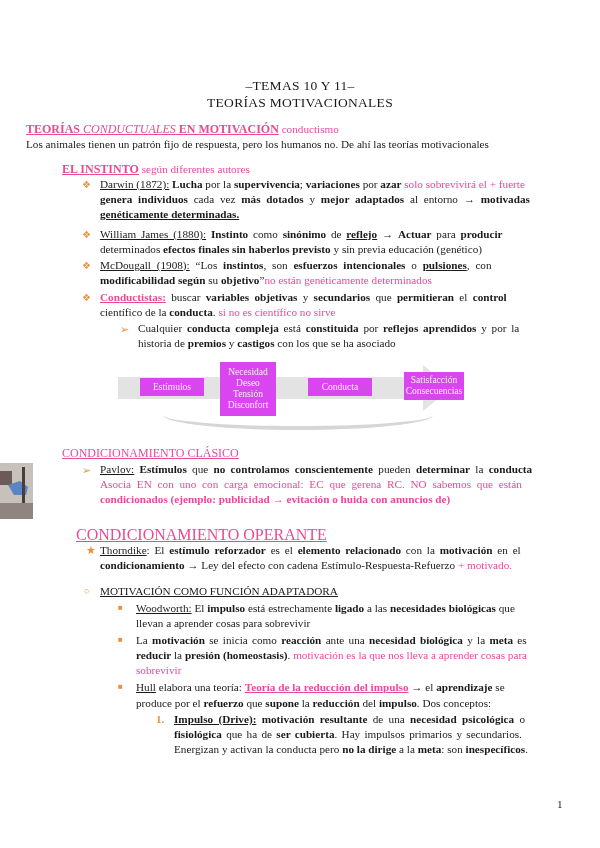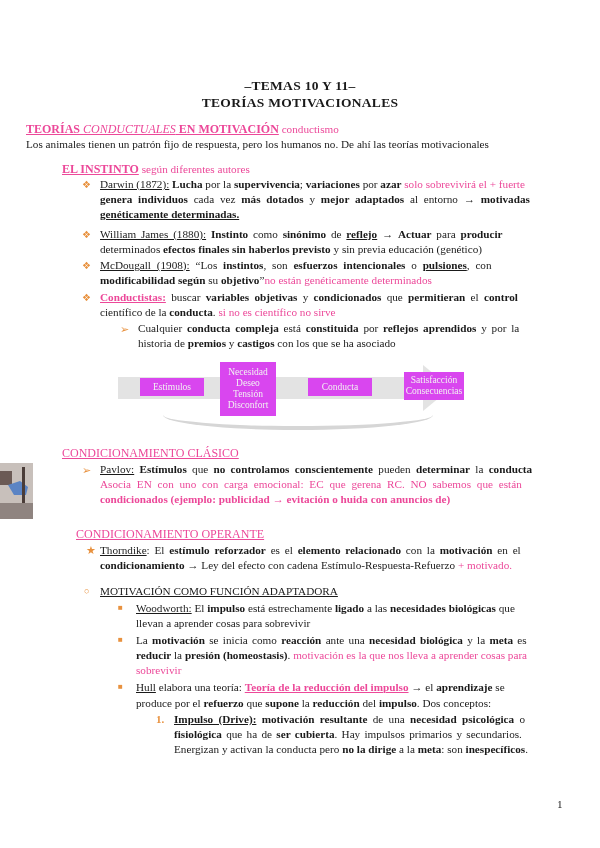--- a/index.html
+++ b/index.html
@@ -2,21 +2,21 @@
 <html><head>
 <meta charset="utf-8">
 <style>
   html, body { margin: 0; padding: 0; background: #ffffff; }
   body { width: 600px; height: 848px; position: relative; overflow: hidden;
          font-family: "Liberation Serif", "DejaVu Serif", serif; color: #1a1a1a; font-size: 11.2px; }
   .page { position: absolute; left: 0; top: 0; width: 600px; height: 848px; }
   .or { color: #ec4899; }
   .u { text-decoration: underline; }
   b { font-weight: bold; }
-  .title { position: absolute; left: 0; width: 600px; text-align: center; font-weight: bold; font-size: 13.5px; letter-spacing: 0.3px; }
+  .title { position: absolute; left: 0; width: 600px; text-align: center; font-weight: normal; font-size: 13.5px; letter-spacing: 0.3px; }
   .line { position: absolute; white-space: nowrap; line-height: 15px; }
   .bullet { position: absolute; color: #e8913e; font-size: 10px; }
   .h { font-weight: bold; font-size: 12px; }
   .diagram { position: absolute; left: 118px; top: 360px; width: 340px; height: 62px; }
   .arrow-band { position: absolute; left: 0; top: 17px; width: 310px; height: 22px; background: #e3e3e3; }
   .arrow-head { position: absolute; left: 305px; top: 5px; width: 0; height: 0;
                 border-top: 23px solid transparent; border-bottom: 23px solid transparent; border-left: 28px solid #e3e3e3; }
   .box { position: absolute; background: #d946ef; color: #f2f2f2; font-size: 9.5px; text-align: center;
          display: flex; align-items: center; justify-content: center; line-height: 11px; }
   .curve { position: absolute; left: 45px; top: 40px; width: 270px; height: 26px;
@@ -62,21 +62,21 @@
   <span class="bullet" style="left:82px; top:260px;">❖</span>
   <div class="line" style="left:100px; top:258px; word-spacing:3px;">
     <span class="u">McDougall (1908):</span><span> “Los </span><b>instintos</b><span>, son </span><b>esfuerzos intencionales</b><span> o </span><b class="u">pulsiones</b><span>, con</span>
   </div>
   <div class="line" style="left:100px; top:273px;">
     <b>modificabilidad según</b><span> su </span><b>objetivo</b><span>”</span><span class="or">no están genéticamente determinados</span>
   </div>
 
   <span class="bullet" style="left:82px; top:292px;">❖</span>
   <div class="line" style="left:100px; top:290px; word-spacing:2.5px;">
-    <b class="or u">Conductistas:</b><span> buscar </span><b>variables objetivas</b><span> y </span><b>condicionados</b><span> que </span><b>permitieran</b><span> el </span><b>control</b>
+    <b class="or u">Conductistas:</b><span> buscar </span><b>variables objetivas</b><span> y </span><b>secundarios</b><span> que </span><b>permitieran</b><span> el </span><b>control</b>
   </div>
   <div class="line" style="left:100px; top:305px;">
     <span>científico de la </span><b>conducta</b><span>.</span><span class="or"> si no es científico no sirve</span>
   </div>
   <span class="bullet" style="left:120px; top:323px; font-size:11px;">➢</span>
   <div class="line" style="left:138px; top:321px; word-spacing:2px;">
     <span>Cualquier </span><b>conducta compleja</b><span> está </span><b>constituida</b><span> por </span><b>reflejos aprendidos</b><span> y por la</span>
   </div>
   <div class="line" style="left:138px; top:336px;">
     <span>historia de </span><b>premios</b><span> y </span><b>castigos</b><span> con los que se ha asociado</span>
@@ -109,21 +109,21 @@
     </svg>
   </div>
   <span class="bullet" style="left:82px; top:464px; font-size:11px;">➢</span>
   <div class="line" style="left:100px; top:462px; word-spacing:2.5px;">
     <span class="u">Pavlov:</span><span> </span><b>Estímulos</b><span> que </span><b>no controlamos conscientemente</b><span> pueden </span><b>determinar</b><span> la </span><b>conducta</b>
   </div>
   <div class="line or" style="left:100px; top:477px; word-spacing:3px;">Asocia EN con uno con carga emocional: EC que gerena RC. NO sabemos que están</div>
   <div class="line or" style="left:100px; top:492px;font-weight:bold;">condicionados (ejemplo: publicidad → evitación o huida con anuncios de)</div>
 
   <div class="line" style="left:76px; top:527px;">
-    <span class="or u" style="font-size:12px;">CONDICIONAMIENTO OPERANTE</span>
+    <span class="or u" style="font-size:16px;">CONDICIONAMIENTO OPERANTE</span>
   </div>
   <span class="bullet" style="left:86px; top:544px; font-size:11px;">★</span>
   <div class="line" style="left:100px; top:543px; word-spacing:2px;">
     <span class="u">Thorndike</span><span>: El </span><b>estímulo reforzador</b><span> es el </span><b>elemento relacionado</b><span> con la </span><b>motivación</b><span> en el</span>
   </div>
   <div class="line" style="left:100px; top:558px;">
     <b>condicionamiento</b><span> → Ley del efecto con cadena Estímulo-Respuesta-Refuerzo </span><span class="or">+ motivado.</span>
   </div>
 
   <span class="bullet" style="left:84px; top:586px; font-size:9px;">○</span>

